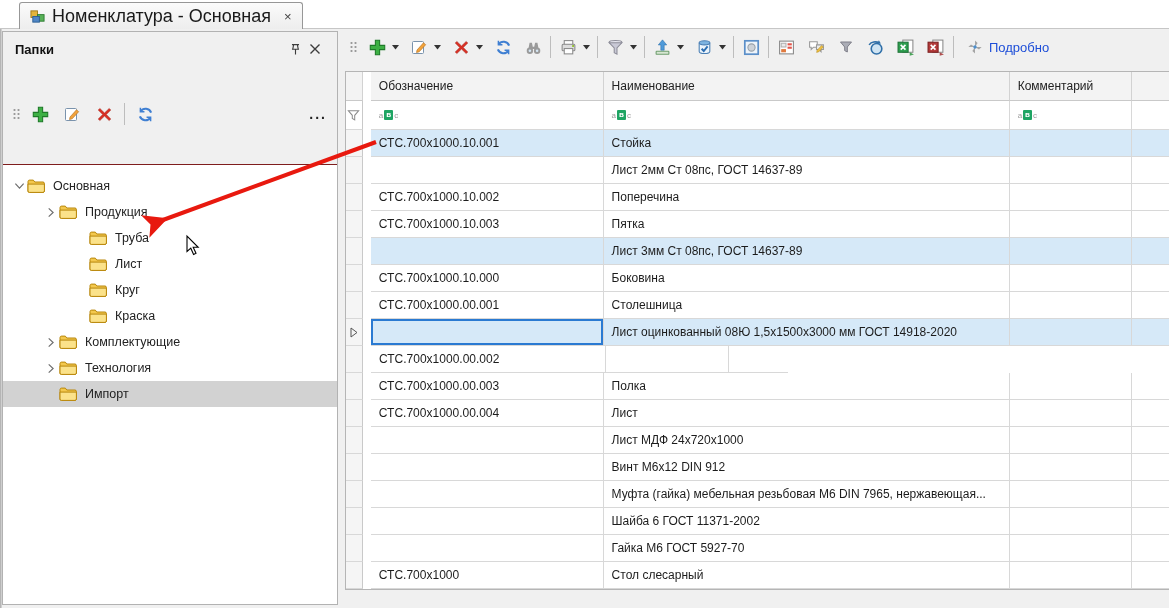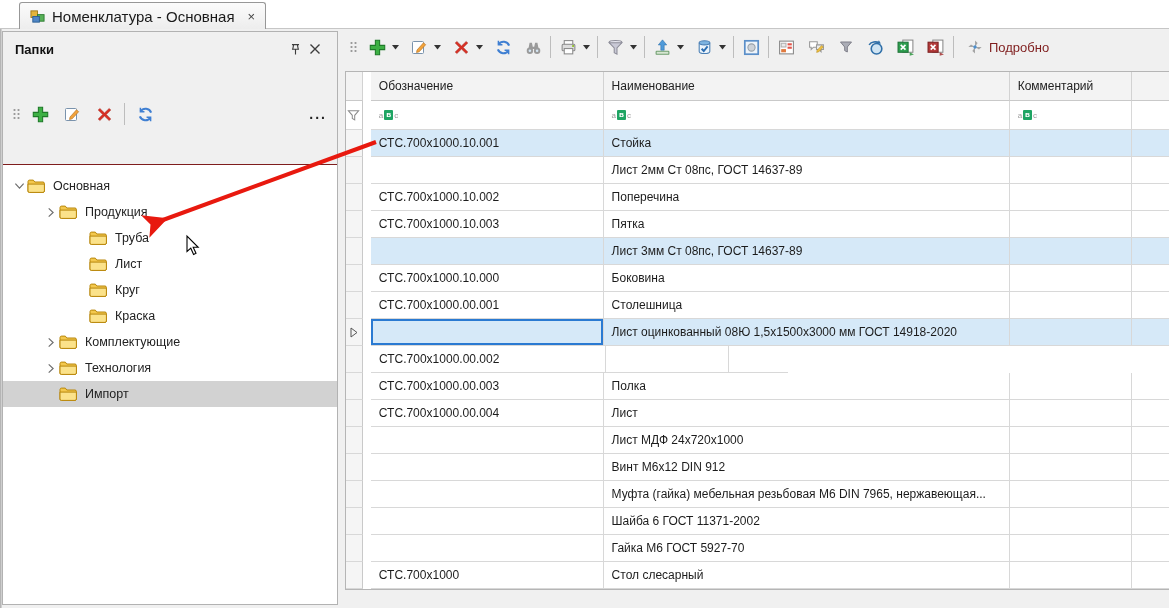--- a/index.html
+++ b/index.html
@@ -4,21 +4,21 @@
 <style>
   html,body{margin:0;padding:0;}
   #screen{position:relative;width:1169px;height:608px;background:#fff;overflow:hidden;
           font-family:"Liberation Sans",sans-serif;font-size:12px;color:#1c1c1c;}
 
   
   .tabstrip{position:absolute;left:0;top:0;width:100%;height:28px;background:#fff;}
   .tab{position:absolute;left:19px;top:2px;height:27px;display:flex;align-items:center;gap:7px;
        padding:0 10px;background:linear-gradient(#fbfbfb,#ededed);border:1px solid #979797;
        border-bottom:none;border-radius:3px 3px 0 0;z-index:6;box-sizing:border-box;}
-  .tab-title{font-size:15px;color:#1a1a1a;white-space:nowrap;}
+  .tab-title{font-size:18px;color:#1a1a1a;white-space:nowrap;}
   .tab-close{font-size:13px;color:#444;margin-left:6px;cursor:pointer;line-height:1;}
 
   
   .workspace{position:absolute;left:0;top:28px;width:1169px;height:580px;background:#f0f0f0;
              border-top:1px solid #c6c6c6;box-sizing:border-box;}
   .app-edge{position:absolute;left:0;top:0;width:2px;height:100%;border-left:1px solid #b5b5b5;
             border-right:1px solid #cfcfcf;background:#f8f8f8;box-sizing:border-box;}
 
   
   .folders-panel{position:absolute;left:2px;top:2px;width:336px;height:574px;background:#f0f0f0;
@@ -39,21 +39,21 @@
   .tcaret{width:12px;height:24px;display:flex;align-items:center;justify-content:center;cursor:pointer;}
   .tsep{width:1px;height:22px;background:#bdbdbd;margin:0 5px;}
   .grip{display:flex;flex-direction:column;gap:2px;margin-right:8px;}
   .grip i{display:block;width:7px;height:2px;
           background:radial-gradient(circle at 1.5px 1px,#9a9a9a 1px,transparent 1.2px),
                      radial-gradient(circle at 5.5px 1px,#9a9a9a 1px,transparent 1.2px);}
   .more-dots{font-weight:bold;font-size:14px;letter-spacing:2px;color:#222;cursor:pointer;}
 
   .right-pane{position:absolute;left:345px;top:2px;width:824px;height:578px;overflow:hidden;}
   .grid-toolbar{height:32px;display:flex;align-items:center;padding-left:5px;}
-  .details-btn{display:flex;align-items:center;gap:6px;margin-left:8px;font-size:13px;color:#7f1d1d;
+  .details-btn{display:flex;align-items:center;gap:6px;margin-left:8px;font-size:13px;color:#1d4ed8;
                white-space:nowrap;cursor:pointer;}
 
   
   .grid{position:absolute;left:0;top:40px;width:846px;background:#fff;border:1px solid #b5b5b5;box-sizing:border-box;}
   .grow{display:flex;}
   .gcell{box-sizing:border-box;border-right:1px solid #d8d8d8;border-bottom:1px solid #d8d8d8;
          display:flex;align-items:center;padding:0 0 0 8px;overflow:hidden;white-space:nowrap;}
   .c-gut{width:17px;padding:0;justify-content:center;background:#f5f5f5;border-right:1px solid #c9c9c9;}
   .c-1{width:235px;margin-left:8px;} .c-2{width:410px;} .c-3{width:123px;} .c-4{width:59px;border-right:none;}
   .hrow .gcell{height:29px;background:#f3f3f3;border-right:1px solid #d2d2d2;border-bottom:1px solid #c9c9c9;color:#222;}

